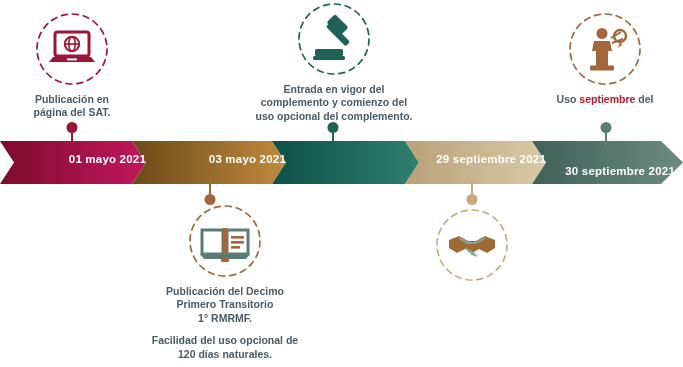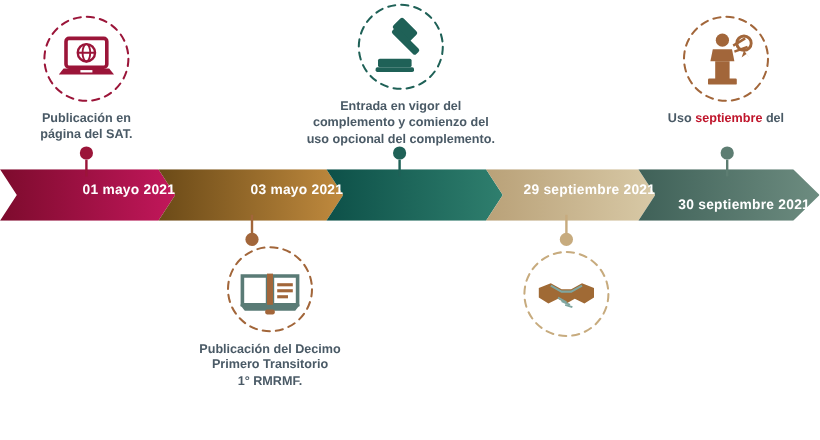--- a/index.html
+++ b/index.html
@@ -196,20 +196,22 @@
           <rect x="43" y="37" width="13" height="2.6" fill="#a2663a"></rect>
           <rect x="43" y="42" width="9" height="2.6" fill="#a2663a"></rect>
           <path d="M12,50 L62,50 L58,55 L16,55 Z" fill="#5a7b76"></path>
           <rect x="33" y="54" width="8" height="4" rx="1.5" fill="#a2663a"></rect>
         </g>
       </svg>
     </div>
     <div class="caption">Publicación del Decimo
 Primero Transitorio
 1° RMRMF.</div>
+    <div class="caption sub">Facilidad del uso opcional de
+120 días naturales.</div>
   </div>
 
   <div class="node" style="left:392px;top:208px;width:160px;">
     <div class="circle">
       <svg width="74" height="74" viewBox="0 0 74 74">
         <circle cx="37" cy="37" r="35" fill="none" stroke="#c7ab7e" stroke-width="1.7" stroke-dasharray="6 5" stroke-linecap="round"></circle>
         <g>
           <path d="M14,32 L24,28 L33,33 L41,33 L50,28 L60,32 L60,40 L52,45 L44,41
                    L37,45 L30,41 L22,45 L14,40 Z" fill="#a06a35"></path>
           <path d="M24,30 L33,35 L41,35 L50,30" fill="none" stroke="#7fa6a0" stroke-width="1.8"></path>

